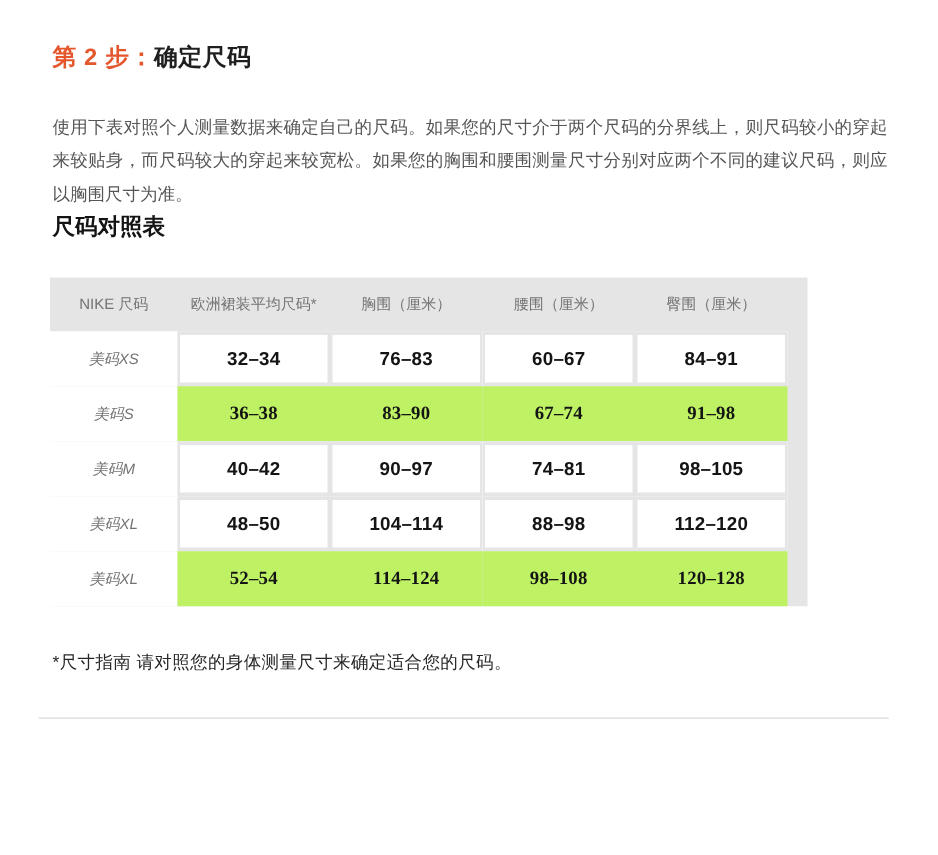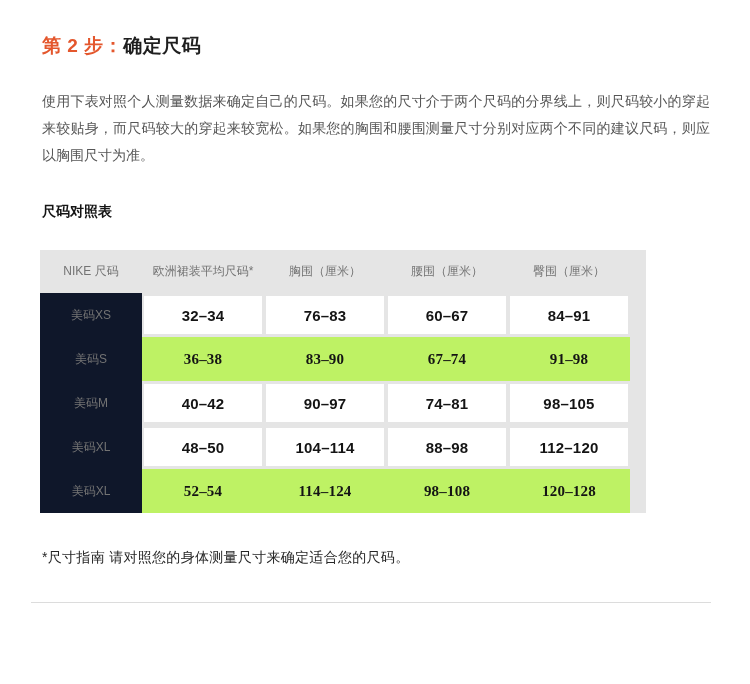--- a/index.html
+++ b/index.html
@@ -17,43 +17,42 @@
   .step-title .accent { color:#e4572d; }
   .step-title .rest { color:#1f1f1f;text-align:center; }
 
   .intro {
     margin-top:29px;
     font-size:14px; line-height:27px; color:#565656;
     text-align:justify;
   }
 
   .table-title {
-    margin-top:34px;
-    font-size:14px; font-weight:700; color:#141414;
+    font-size:18px; font-weight:700; color:#141414;
   }
 
   .size-table-wrap {
     margin-top:29px; margin-left:-2px;
     width:606px;
     background:#e5e5e5;
     padding-right:16px;
   }
   table {
     width:100%; table-layout:fixed;
     border-collapse:separate; border-spacing:0;
   }
   th {
     height:43px; font-weight:400; font-size:12px; color:#737373;
     text-align:center; vertical-align:middle;
   }
   th.col-size, td.col-size { width:102px; }
   td {
     height:44px; text-align:center; vertical-align:middle;
   }
-  td.col-size { font-size:12px; color:#737373; background:#0f172a; }
+  td.col-size { font-size:12px; color:#737373; background:#ffffff;font-style:italic; }
   td.data {
     font-size:15px; font-weight:700; color:#141414; letter-spacing:0.2px;
   }
   tr.row-white td.data {
     background:#ffffff;
     border-top:3px solid #e5e5e5; border-bottom:3px solid #e5e5e5;
     border-left:2px solid #e5e5e5; border-right:2px solid #e5e5e5;
   }
   tr.row-gray td.data { background:#bef264;font-family:Liberation Serif, serif; }
 

